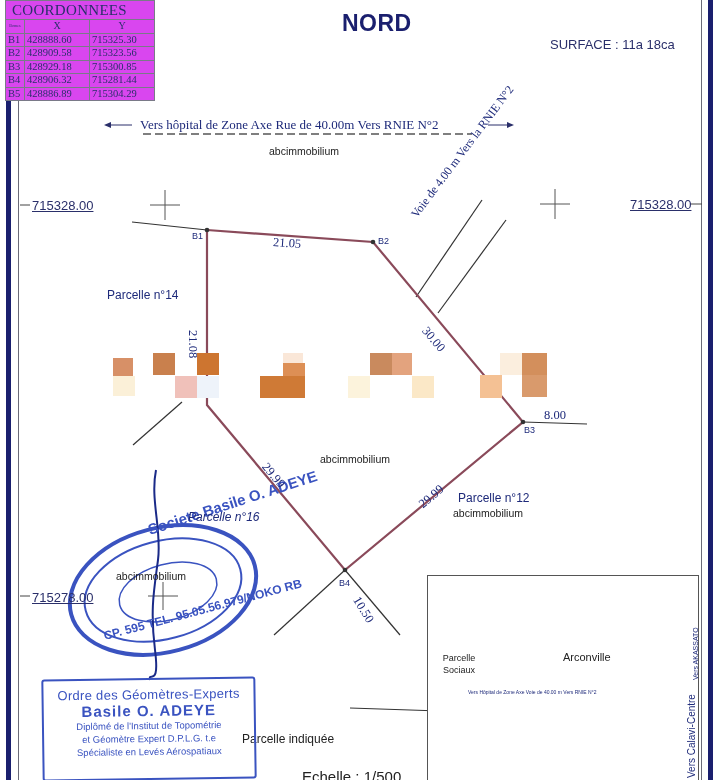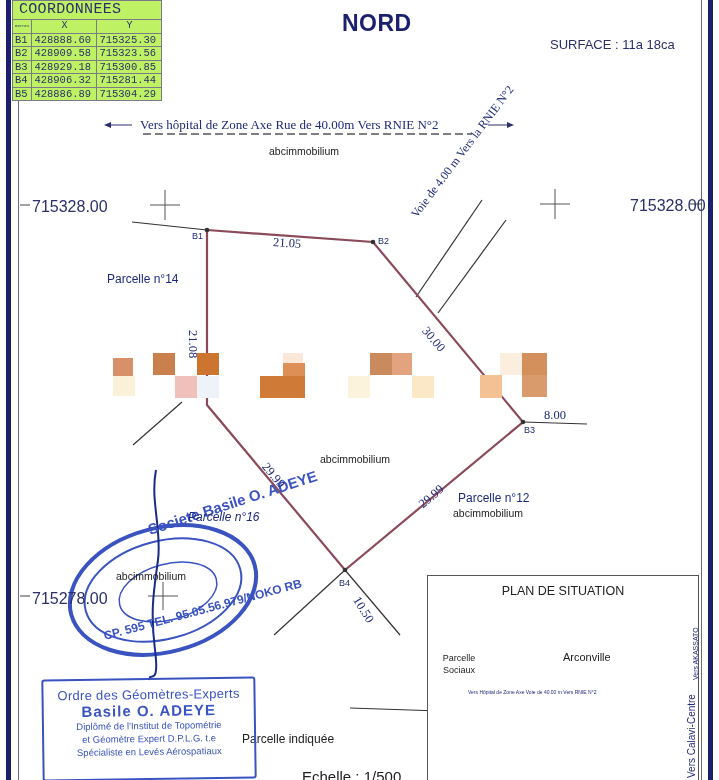--- a/index.html
+++ b/index.html
@@ -1,32 +1,32 @@
 <!DOCTYPE html>
 <html><head>
 <meta charset="utf-8">
 <style>
   html, body { margin: 0; padding: 0; background: #ffffff; }
   body { width: 719px; height: 780px; position: relative; overflow: hidden; font-family: "Liberation Sans", sans-serif; }
   .frame-outer { position: absolute; left: 6px; top: -4px; width: 707px; height: 800px; border-left: 5px solid #1a1f6e; border-right: 5px solid #1a1f6e; box-sizing: border-box; }
   .frame-inner { position: absolute; left: 18px; top: -2px; width: 684px; height: 800px; border: 1.5px solid #6a6a78; box-sizing: border-box; }
-  .coord-table { position: absolute; left: 12px; top: 0px; border-collapse: collapse; font-family: Liberation Mono, monospace; color: #2a2f6a; background: #bef264; }
+  .coord-table { position: absolute; left: 5px; top: 0px; border-collapse: collapse; font-family: Liberation Serif, serif; color: #2a2f6a; background: #d946ef; }
   .coord-table td, .coord-table th { border: 1px solid #7a7a88; padding: 0 2px; font-size: 10.5px; line-height: 12.5px; font-weight: normal; }
   .coord-table .title { font-size: 15px; line-height: 18px; text-align: left; padding-left: 6px; letter-spacing: 0.3px; }
   .coord-table .hdr th { font-size: 10px; text-align: center; }
   .coord-table .hdr th.tiny { font-size: 4px; width: 14px; }
   .coord-table td.bn { text-align: left; width: 14px; border-right: 1px solid #7a7a88; }
   .coord-table td.num { text-align: left; width: 60px; }
   .north { position: absolute; left: 342px; top: 10px; font-size: 23px; font-weight: bold; color: #1a1f6e; letter-spacing: 0.5px; }
   .surface { position: absolute; left: 550px; top: 37px; font-size: 13px; color: #2a2f6a; }
   .svgmap { position: absolute; left: 0; top: 0; }
   .lbl { position: absolute; white-space: nowrap; }
   .parcel { font-size: 12px; color: #1e2a7a; }
   .wm { font-size: 10.5px; color: #222; }
-  .grid-lbl { font-size: 16px; color: #2a2f6a; }
+  .grid-lbl { font-size: 13px; color: #2a2f6a; text-decoration: underline; }
   .pt { font-size: 9px; color: #1e2a7a; }
   .dim { font-family: "Liberation Serif", serif; font-size: 12.5px; color: #1e2a7a; }
   .road-top { font-family: "Liberation Serif", serif; font-size: 13px; color: #1e2a7a; }
   .situation { position: absolute; left: 427px; top: 575px; width: 272px; height: 210px; border: 1.5px solid #555; box-sizing: border-box; background: #fff; }
   .sit-title { text-align: center; font-size: 12.5px; color: #222; line-height: 17px; margin-top: 7px; }
   .stamp-rect { position: absolute; left: 42px; top: 678px; width: 214px; height: 102px; border: 2.5px solid #3a53c0; border-radius: 3px; box-sizing: border-box; color: #3a53c0; text-align: center; transform: rotate(-0.8deg); }
   .stamp-rect .l1 { font-size: 13px; margin-top: 7px; letter-spacing: 0.3px; }
   .stamp-rect .l2 { font-size: 15px; font-weight: bold; letter-spacing: 1px; }
   .stamp-rect .l3 { font-size: 9.5px; line-height: 13px; }
   .scale-bottom { position: absolute; left: 302px; top: 768px; font-size: 15px; color: #222; }
@@ -223,27 +223,26 @@
 <div class="lbl pt" style="left:339px; top:578px;">B4</div>
 
 <div class="lbl dim" style="left:273px; top:236px; transform: rotate(4deg);">21.05</div>
 <div class="lbl dim" style="left:200px; top:330px; transform: rotate(90deg); transform-origin: left top;">21.08</div>
 <div class="lbl dim" style="left:430px; top:324px; transform: rotate(50deg); transform-origin: left top;">30.00</div>
 <div class="lbl dim" style="left:544px; top:408px;">8.00</div>
 <div class="lbl dim" style="left:416px; top:500px; transform: rotate(-40deg); transform-origin: left top;">29.99</div>
 <div class="lbl dim" style="left:270px; top:460px; transform: rotate(50deg); transform-origin: left top;">29.99</div>
 <div class="lbl dim" style="left:362px; top:594px; transform: rotate(58deg); transform-origin: left top;">10.50</div>
 
-<div class="lbl parcel" style="left:107px; top:272px;">Parcelle n°14</div>
+<div class="lbl parcel" style="left:107px; top:288px;">Parcelle n°14</div>
 <div class="lbl parcel" style="left:188px; top:510px;font-style:italic;">Parcelle n°16</div>
 <div class="lbl parcel" style="left:458px; top:491px;">Parcelle n°12</div>
 <div class="lbl parcel" style="left:242px; top:696px; color:#222;margin-top:36px;">Parcelle indiquée</div>
 
 <div class="situation">
-  <div class="sit-title">PLAN DE SITUATION</div>
 </div>
 <div class="lbl" style="left:433px; top:652px; width:52px; font-size:9px; text-align:center; white-space:normal; line-height:12px; color:#222;">Parcelle Sociaux</div>
 <div class="lbl" style="left:563px; top:651px; font-size:11px; color:#222;">Arconville</div>
 <div class="lbl" style="left:468px; top:689px; font-size:5px; color:#1e2a7a;">Vers Hôpital de Zone   Axe Voie de 40.00 m   Vers  RNIE N°2</div>
 <div class="lbl" style="left:692px; top:680px; font-size:7px; color:#1e2a7a; transform: rotate(-90deg); transform-origin:left top;">Vers AKASSATO</div>
 <div class="lbl" style="left:686px; top:778px; font-size:10px; color:#1e2a7a; transform: rotate(-90deg); transform-origin:left top;">Vers Calavi-Centre</div>
 
 <div class="stamp-rect">
   <div class="l1">Ordre des Géomètres-Experts</div>
   <div class="l2">Basile O. ADEYE</div>

